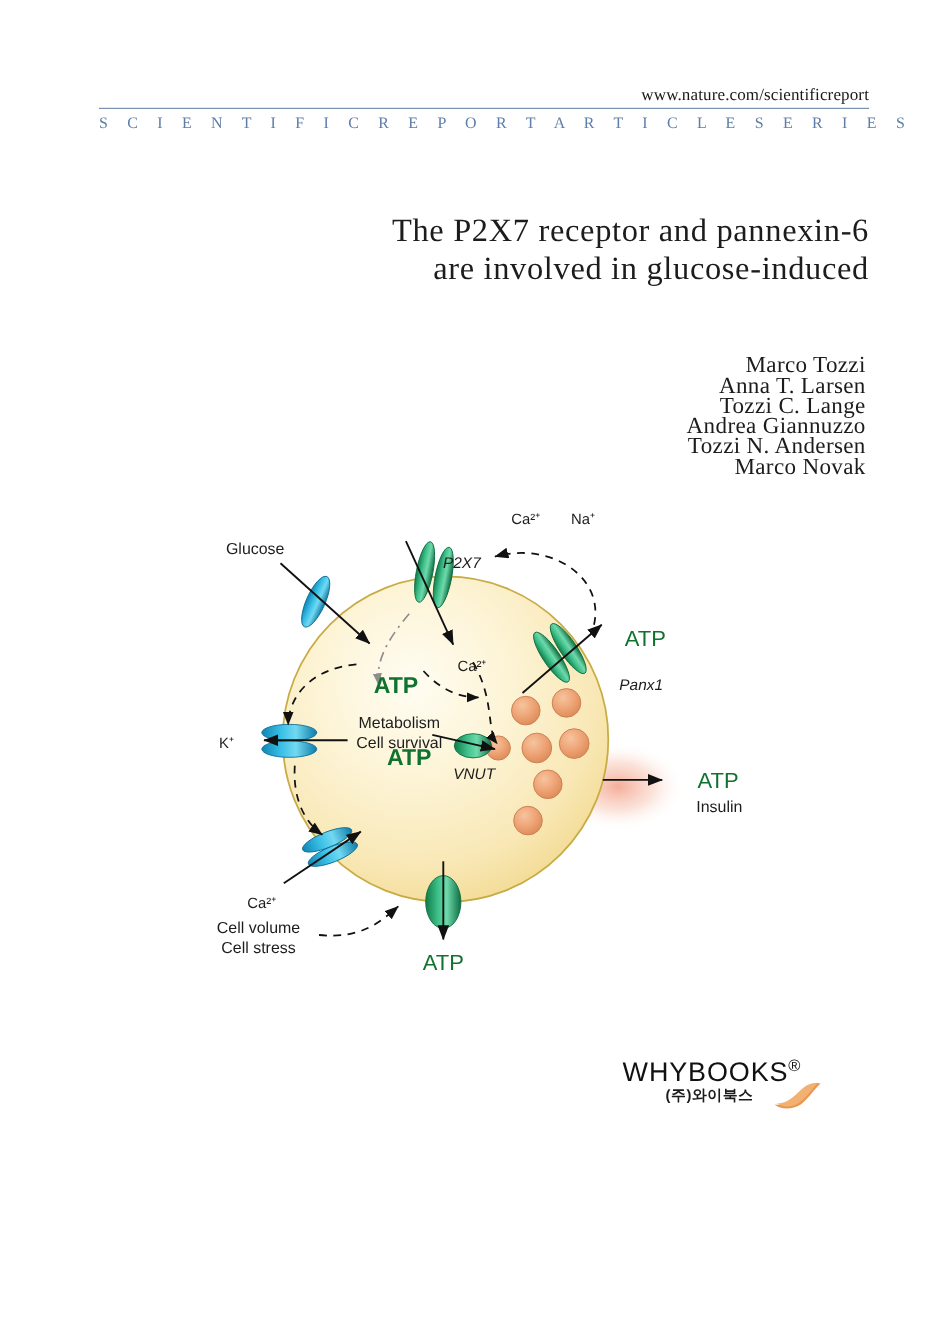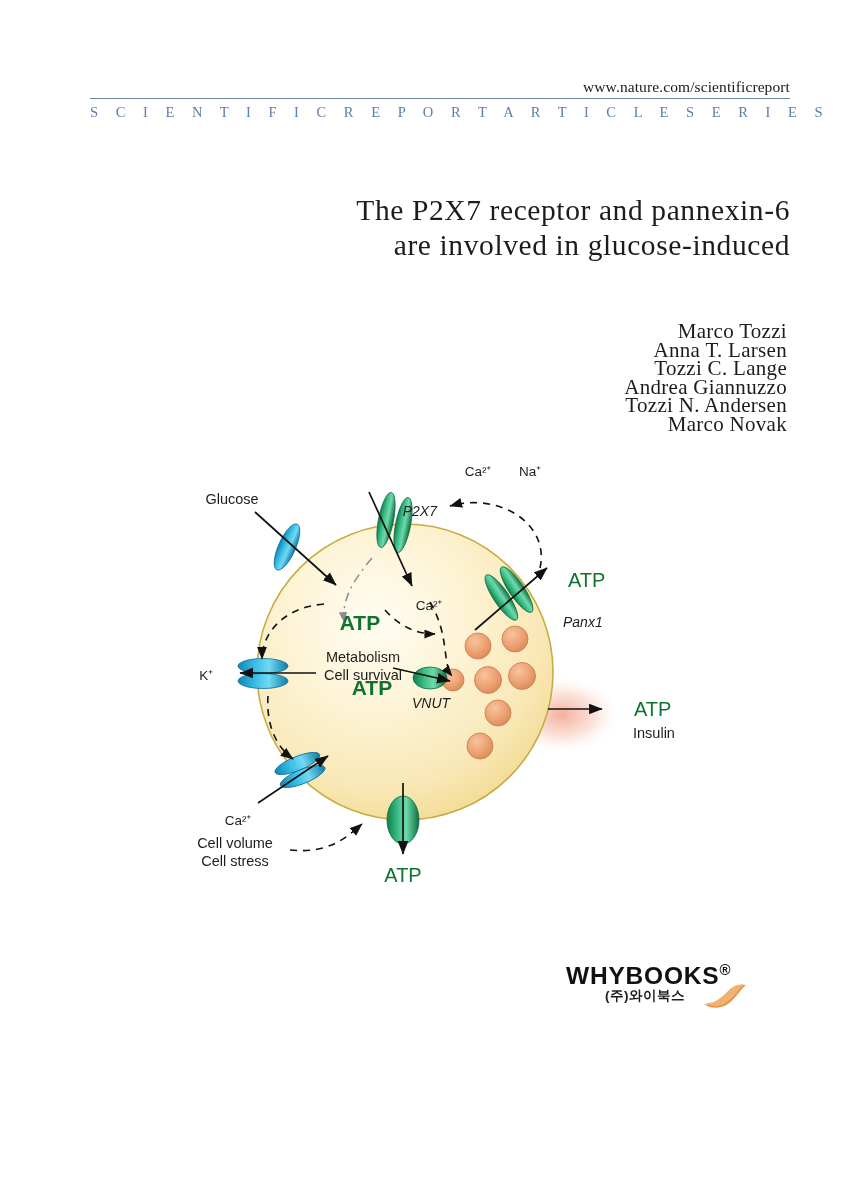--- a/index.html
+++ b/index.html
@@ -98,21 +98,21 @@
   .logo {
     position: absolute;
     left: 566px;
     top: 962px;
     width: 180px;
     height: 58px;
   }
   .logo-main {
     font-family: "Liberation Sans", sans-serif;
     font-size: 24.5px;
-    font-weight: bold;
+    font-weight: normal;
     color: #111111;
     letter-spacing: 0.8px;
     line-height: 27px;
     white-space: nowrap;
   }
   .logo-reg {
     font-size: 15px;
     vertical-align: top;
     line-height: 16px;
   }

